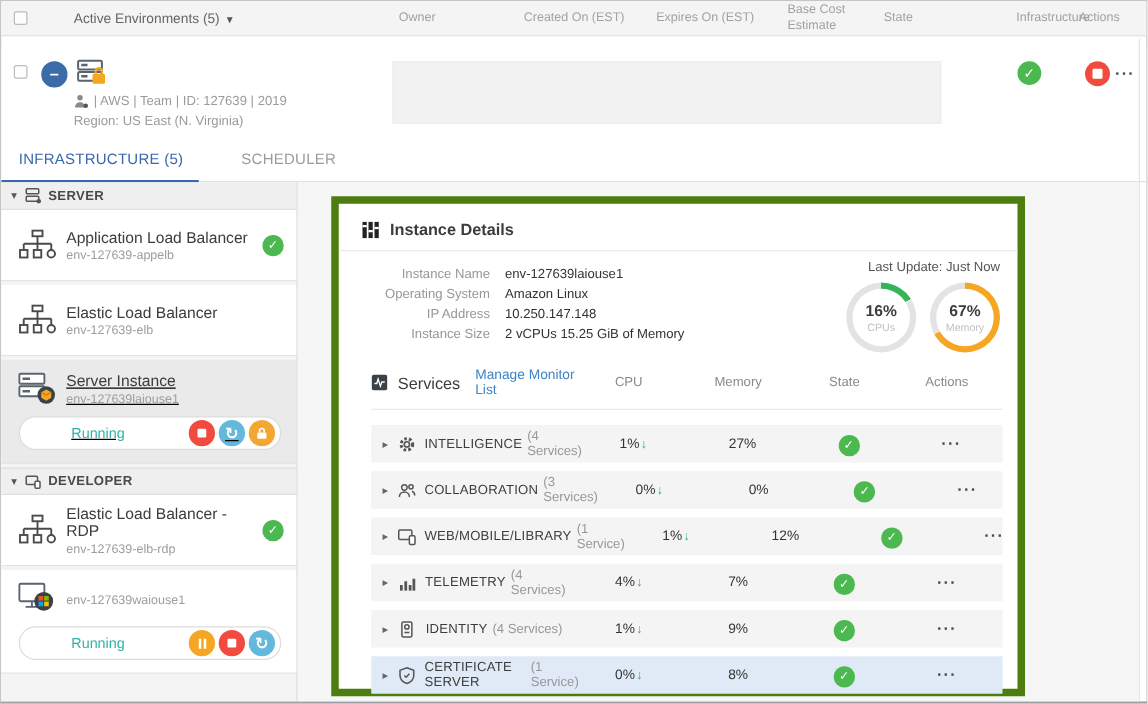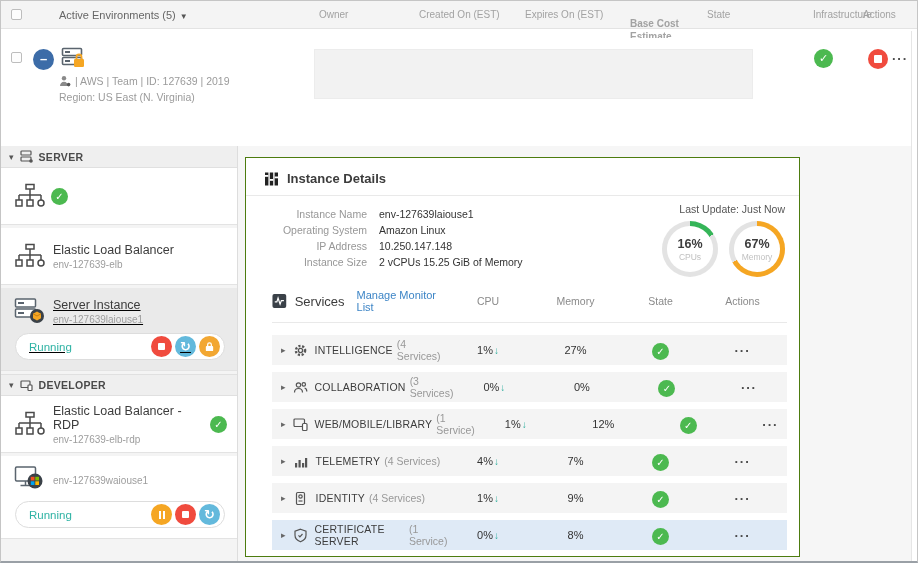--- a/index.html
+++ b/index.html
@@ -10,21 +10,21 @@
 
   
   .topbar { position:absolute; left:0; top:0; width:918px; height:28px; background:#f4f4f4;
             border-bottom:1px solid #e3e3e3; }
   .cbx { position:absolute; width:11px; height:11px; border:1px solid #bdbdbd; background:#fdfdfd;
          border-radius:2px; }
   .topbar .cbx { left:10px; top:8px; }
   .tb-title { position:absolute; left:58px; top:8px; font-size:11px; color:#666; }
   .tb-caret { font-size:8px; color:#555; margin-left:4px; }
   .tb-col { position:absolute; top:8px; font-size:10px; color:#a2a2a2; }
-  .tb-col.wrap { width:62px; line-height:1.25; top:17px;font-weight:bold; }
+  .tb-col.wrap { width:62px; line-height:1.25; top:1px; }
 
   
   .env-row { position:absolute; left:0; top:37px; width:918px; height:66px; background:#fff; }
   .env-row .cbx { left:10px; top:14px; }
   .collapse-btn { position:absolute; left:32px; top:11px; width:21px; height:21px; border-radius:50%;
                   background:#3c6ca8; color:#fff; font-size:13px; font-weight:bold; text-align:center;
                   line-height:19px; }
   .env-icon { position:absolute; left:60px; top:9px; }
   .env-name { position:absolute; left:92px; top:12px; font-size:15px; color:#444; }
   .env-meta { position:absolute; left:58px; top:37px; font-size:10.5px; color:#9b9b9b; display:flex; align-items:center; gap:4px; }
@@ -66,33 +66,33 @@
   .side-card.selected { background:#eaeaea;text-decoration:underline; }
   .side-card.block { display:block; padding:0; }
   .card-top { display:flex; align-items:center; padding:9px 10px 4px 12px; }
   .side-icon { width:34px; flex:0 0 34px; display:flex; justify-content:center; }
   .side-txt { flex:1; padding-left:6px; }
   .side-name { font-size:12.5px; color:#3c3c3c; }
   .side-id { font-size:10px; color:#9d9d9d; margin-top:2px; }
   .side-check { margin-left:4px; }
   .pill { margin:4px 12px 10px 14px; height:27px; background:#fff; border:1px solid #ddd;
           border-radius:14px; display:flex; align-items:center; padding:0 4px 0 13px; }
-  .pill-status { flex:1; font-size:11.5px; color:#2fb3a4; }
+  .pill-status { flex:1; font-size:11.5px; color:#2fb3a4;margin-left:28px; }
   .pill-btns { display:flex; gap:3px; }
   .pbtn { width:21px; height:21px; border-radius:50%; display:flex; align-items:center;
           justify-content:center; color:#fff; }
   .pbtn.stop { background:#f04b3e; } .pbtn.stop .sq { width:7px; height:7px; background:#fff; border-radius:1px; }
   .pbtn.refresh { background:#63b9dc; font-size:13px; font-weight:bold; line-height:1; }
   .pbtn.lock { background:#f2a732; }
   .pbtn.pause { background:#f5a623; display:flex; gap:2px; }
   .pbtn.pause i { display:block; width:2px; height:8px; background:#fff; }
 
   
-  .panel { position:absolute; left:244px; top:11px; width:555px; height:400px; background:#fff;
-           border:1px solid #4d7c0f; }
+  .panel { position:absolute; left:264px; top:11px; width:555px; height:400px; background:#fff;
+           border:6px solid #4d7c0f; }
   .panel-hd { display:flex; align-items:center; gap:8px; padding:13px 16px 9px 18px;
               border-bottom:1px solid #e9e9e9; }
   .panel-title { font-size:13px; font-weight:bold; color:#3c3c3c; }
   .details { display:flex; padding:7px 14px 12px 26px; }
   .dt-table { flex:1; padding-top:5px; }
   .dt-row { display:flex; margin-bottom:4px; }
   .dt-label { width:95px; text-align:right; font-size:10.5px; color:#979797; margin-right:12px; }
   .dt-value { font-size:10.5px; color:#333; }
   .gauges-wrap { width:210px; }
   .last-update { text-align:right; font-size:10.5px; color:#555; margin-bottom:6px; }
@@ -165,20 +165,24 @@
     </span>
     <span class="env-region">Region: US East (N. Virginia)</span>
     <div class="redacted"></div>
     <span class="check lg env-state">✓</span>
     <span class="stopbtn lg env-stop">
         <span class="sq"></span>
       </span>
     <span class="ellipsis env-ellipsis">···</span>
   </section>
 
+  <nav class="tabs">
+    <span class="tab active">INFRASTRUCTURE (5)</span>
+    <span class="tab inactive">SCHEDULER</span>
+  </nav>
 
   <div class="body">
     <div class="mainbg"></div>
 
     <aside class="sidebar">
 
       <div class="side-sec">
         <span class="sec-caret">▾</span>
         <svg width="13" height="13" viewBox="0 0 13 13">
           <rect x="1" y="1" width="10" height="4" rx=".8" fill="none" stroke="#555" stroke-width="1.2"></rect>
@@ -197,20 +201,24 @@
               <line x1="4" y1="12" x2="26" y2="12"></line>
               <line x1="4" y1="12" x2="4" y2="17"></line>
                 <line x1="15" y1="12" x2="15" y2="17"></line>
                 <line x1="26" y1="12" x2="26" y2="17"></line>
               <rect x="1" y="17" width="6" height="6"></rect>
               <rect x="12" y="17" width="6" height="6"></rect>
               <circle cx="26" cy="20" r="3"></circle>
             </g>
           </svg>
         </span>
+        <div class="side-txt">
+          <div class="side-name">Application Load Balancer</div>
+          <div class="side-id">env-127639-appelb</div>
+        </div>
         <span class="check sm side-check">✓</span>
       </div>
 
       <div class="side-card h58">
         <span class="side-icon">
           <svg width="30" height="27" viewBox="0 0 30 27">
             <g stroke="#4a4a4a" stroke-width="1.5" fill="none">
               <rect x="11" y="1.5" width="8" height="4.5"></rect>
               <line x1="15" y1="6" x2="15" y2="12"></line>
               <line x1="4" y1="12" x2="26" y2="12"></line>

